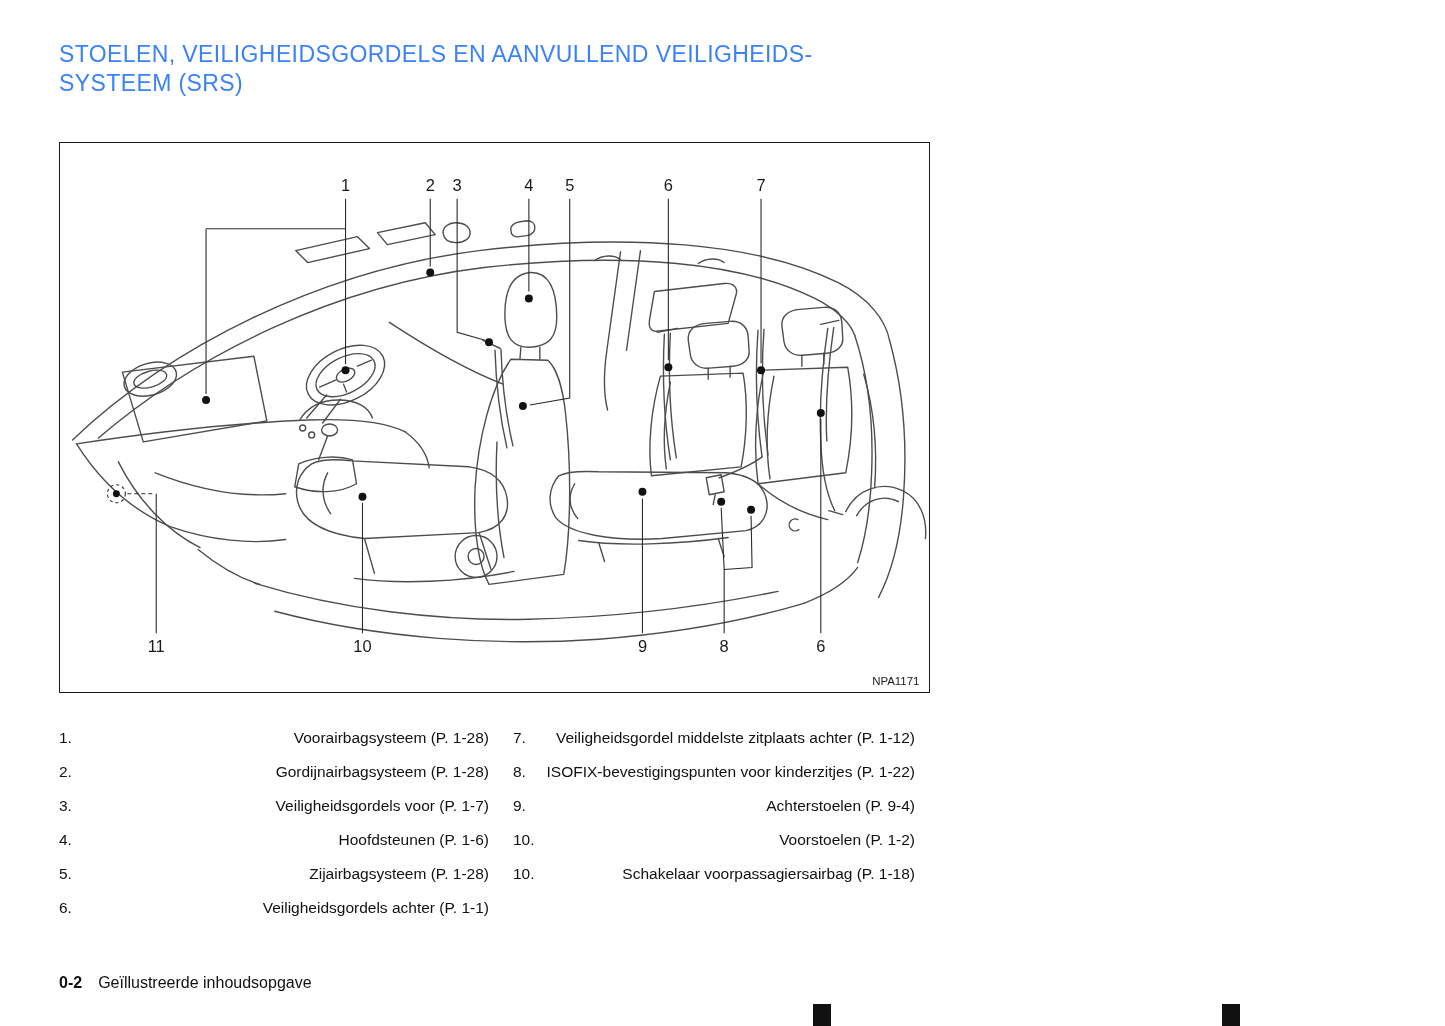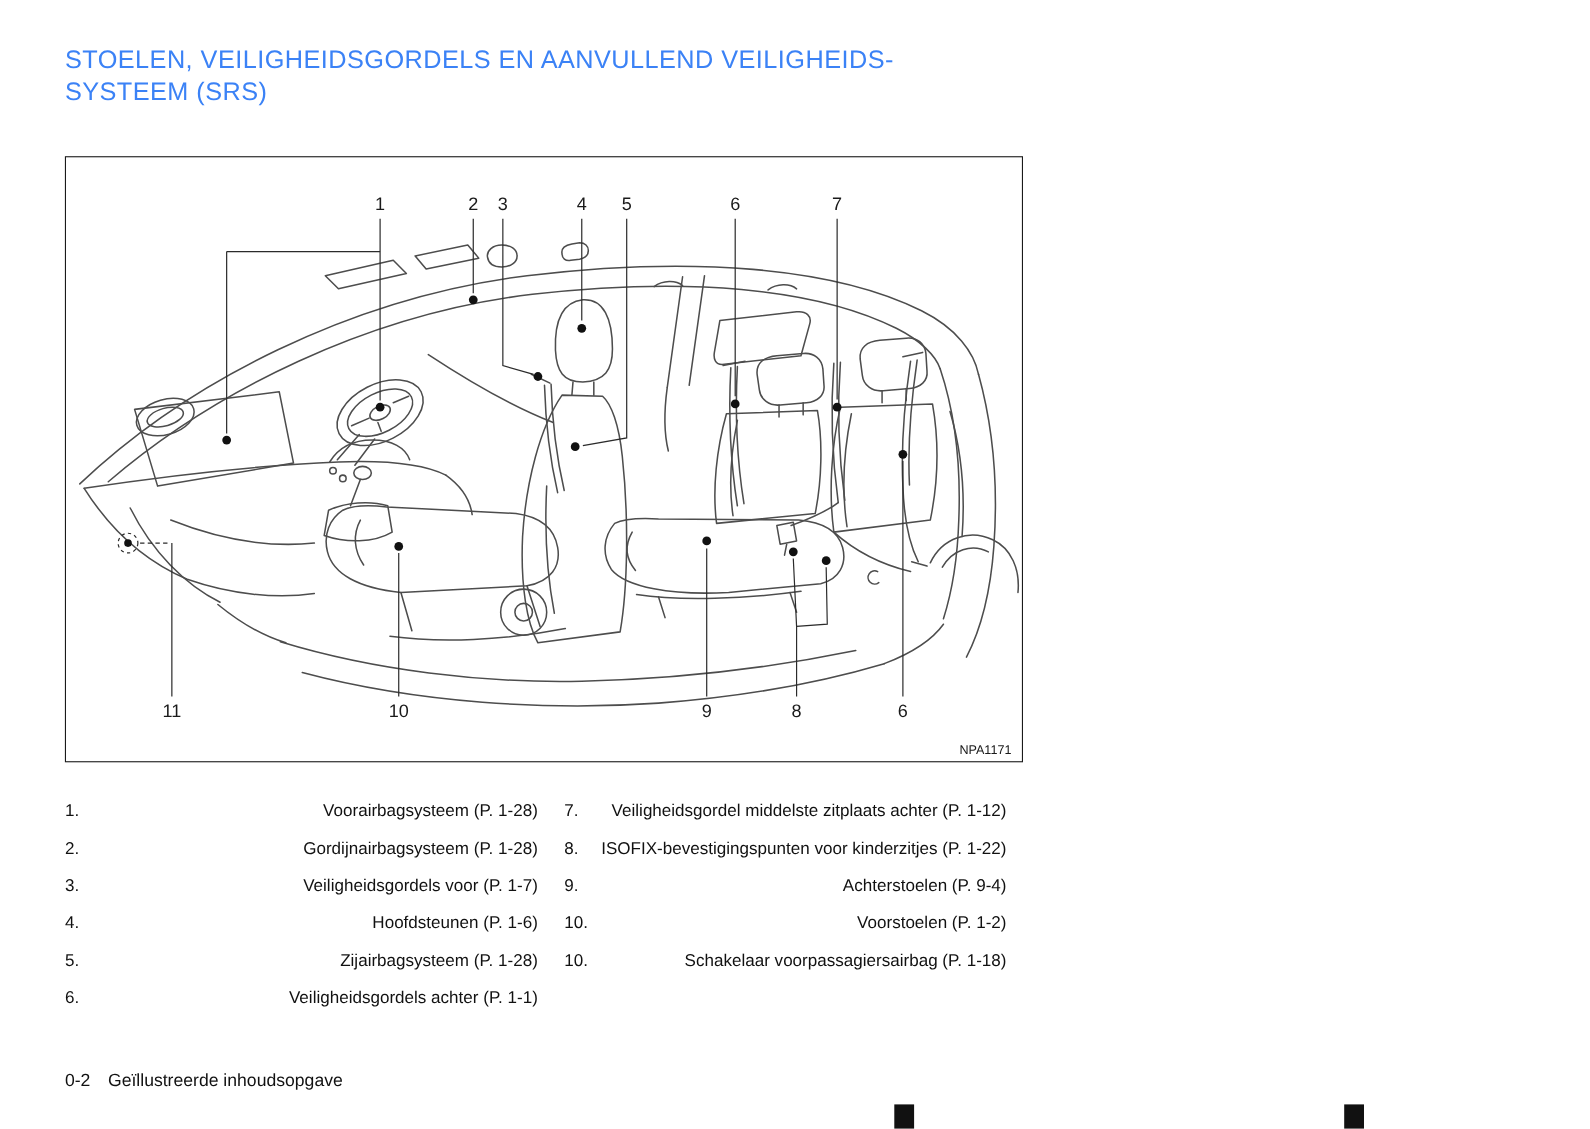--- a/index.html
+++ b/index.html
@@ -65,21 +65,21 @@
   }
   .li-text { flex: 1; text-align: right; }
   .page-footer {
     position: absolute;
     left: 59px;
     top: 973px;
     font-size: 16px;
     line-height: 20px;
     color: #111;
   }
-  .footer-page-number { font-weight: 400; text-align: right; }
+  .footer-page-number { font-weight: 700; text-align: right; }
   .footer-section { font-weight: 400; margin-left: 16px; }
   .tab-mark {
     position: absolute;
     top: 1004px;
     width: 18px;
     height: 22px;
     background: #111;
   }
   .tab-mark.t1 { left: 813px; }
   .tab-mark.t2 { left: 1222px; }

